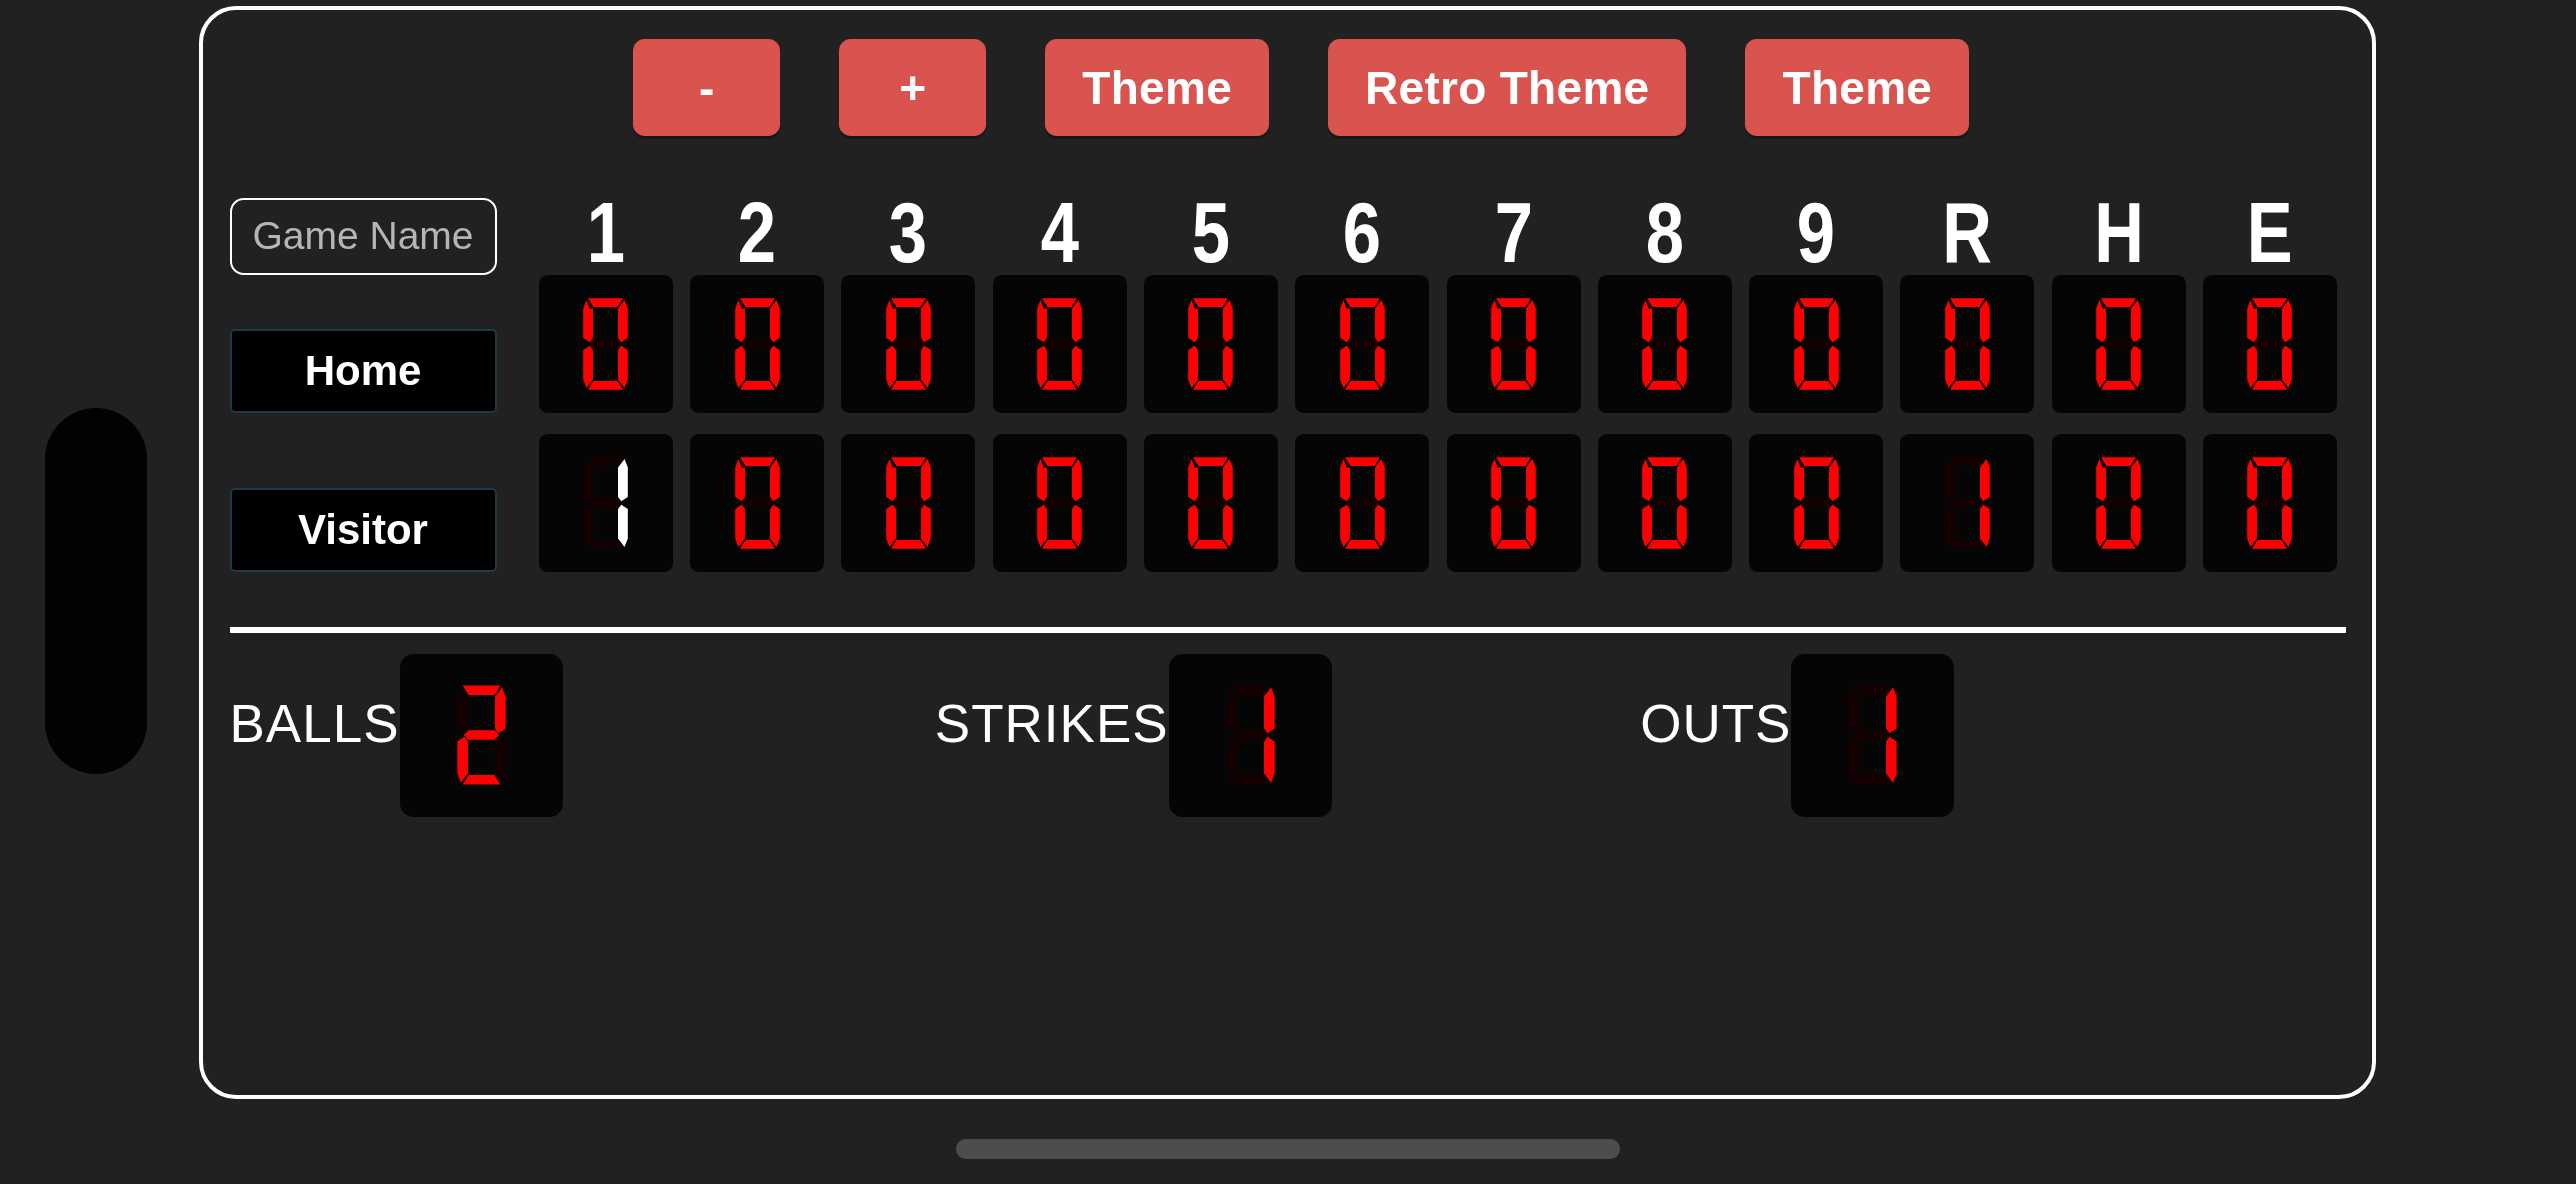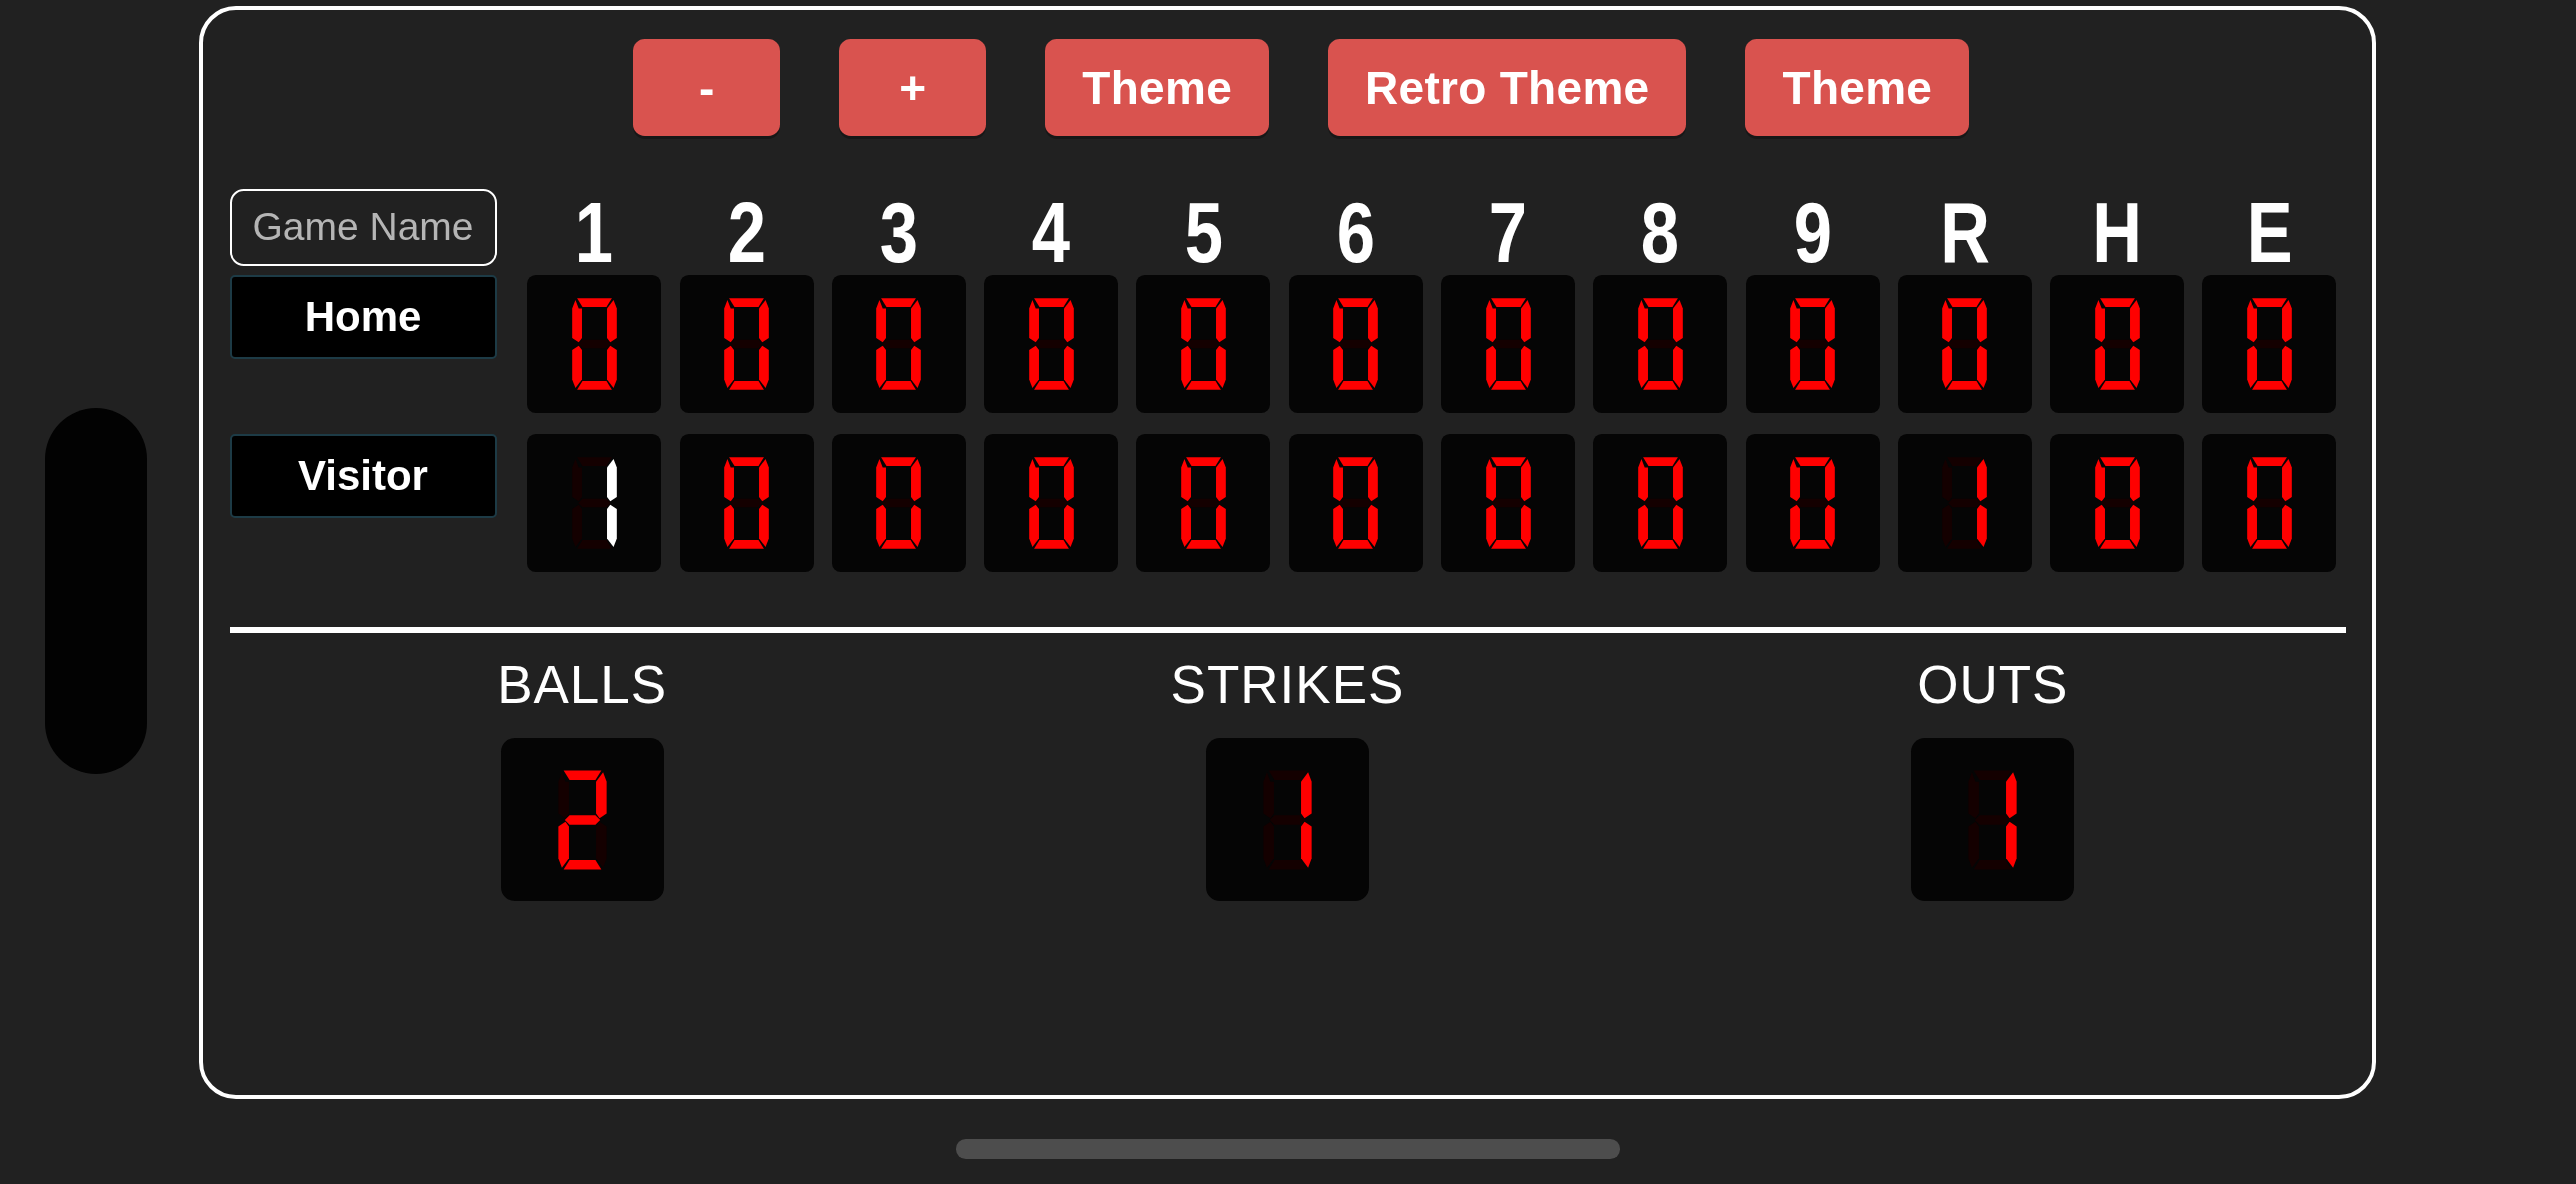--- a/index.html
+++ b/index.html
@@ -78,22 +78,22 @@
 
   
   .grid {
     position: absolute;
     left: 26.5px;
     top: 179px;
     right: 26.5px;
   }
   .row {
     display: flex;
-    align-items: flex-start;
-    gap: 4px;
+    align-items: flex-end;
+    gap: 16px;
   }
   .row + .row { margin-top: 21.6px; }
 
   .namecell {
     width: 267px;
     flex: 0 0 267px;
     margin-right: 17.7px;
   }
 
   
@@ -183,21 +183,21 @@
   .counts {
     position: absolute;
     left: 26.5px;
     right: 26.5px;
     top: 644px;
     display: flex;
   }
   .count-col {
     flex: 1 1 0;
     display: flex;
-    flex-direction: column;
+    flex-direction: row;
     align-items: center;
   }
   .count-label {
     color: #ffffff;
     font-family: "Liberation Sans", sans-serif;
     font-size: 53px;
     font-weight: normal;
     letter-spacing: 1px;
     margin-bottom: 23.6px;
   }

